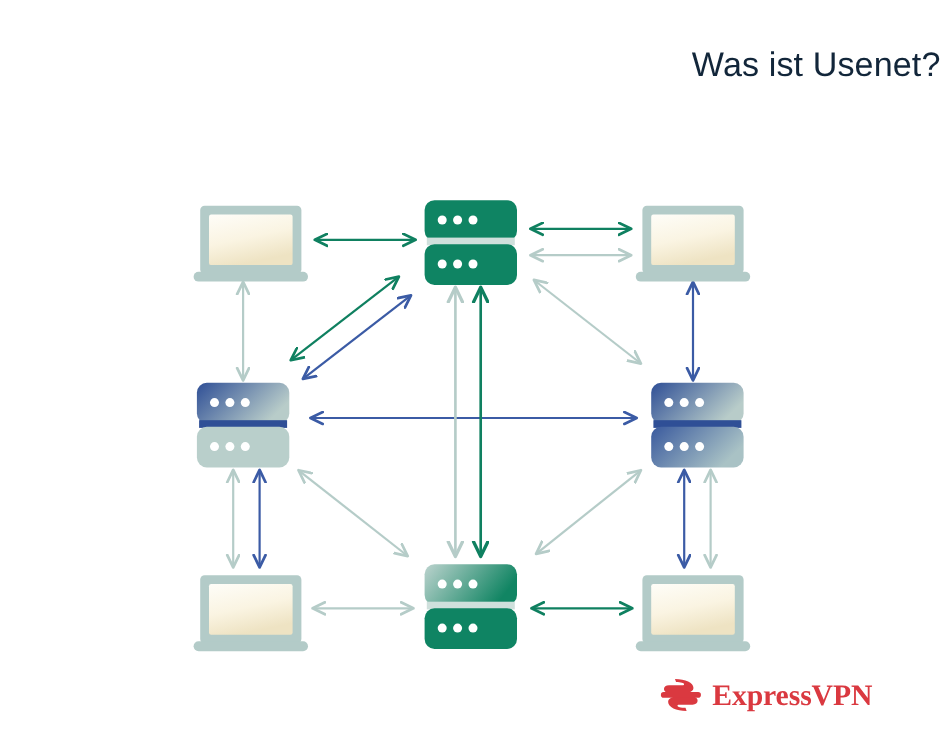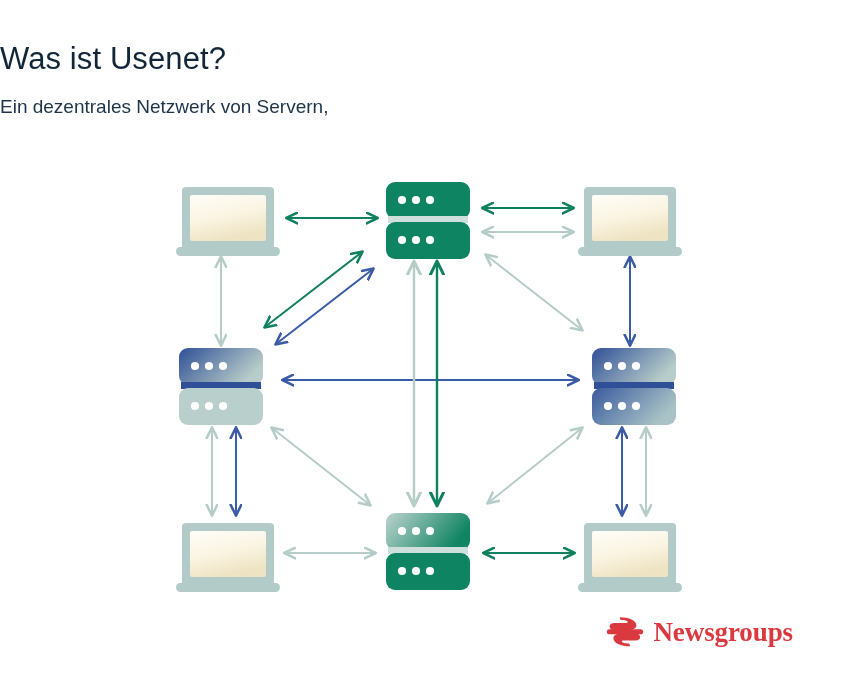--- a/index.html
+++ b/index.html
@@ -23,21 +23,21 @@
     height: 687px;
     background: #ffffff;
   }
 
   
   .header {
     position: absolute;
     top: 0;
     left: 0;
     width: 855px;
-    text-align: left;
+    text-align: right;
     padding-top: 42px;
   }
   .title {
     font-size: 31px;
     font-weight: 400;
     color: #12263a;
     letter-spacing: 0.1px;
     margin: 0 0 18px 0;
     line-height: 1.1;
   }
@@ -85,21 +85,20 @@
   }
 </style>
 </head>
 <body>
 
 <div class="page">
 
   <div class="header">
     <h1 class="title">Was ist Usenet?</h1>
     <p class="subtitle">
-      <span class="line1">Ein dezentrales Netzwerk von Servern,</span>
     </p>
   </div>
 
   <div class="diagram-wrap">
     <svg class="diagram-svg" viewBox="0 0 855 450" xmlns="http://www.w3.org/2000/svg">
       <defs>
 
         <linearGradient id="screenGrad" x1="0" y1="0" x2="0.35" y2="1">
           <stop offset="0%" stop-color="#fefdf8"></stop>
           <stop offset="55%" stop-color="#faf4e2"></stop>
@@ -272,16 +271,16 @@
       <g fill="#da3940">
         <path d="M13.6 2.2 C23.2 2.2 30.4 5.6 30.4 10.3 C30.4 13.2 27.4 15.0 22.4 15.0
                  L8.2 15.0 C5.4 15.0 3.6 13.5 3.6 11.4 C3.6 9.3 5.4 7.9 8.2 7.9
                  L20.6 7.9 C21.4 7.9 21.9 7.5 21.9 7.0 C21.9 5.9 19.0 5.0 14.6 5.0 Z"></path>
         <path d="M24.2 31.3 C14.6 31.3 7.4 27.9 7.4 23.2 C7.4 20.3 10.4 18.5 15.4 18.5
                  L29.6 18.5 C32.4 18.5 34.2 20.0 34.2 22.1 C34.2 24.2 32.4 25.6 29.6 25.6
                  L17.2 25.6 C16.4 25.6 15.9 26.0 15.9 26.5 C15.9 27.6 18.8 28.5 23.2 28.5 Z"></path>
         <rect x="0.8" y="14.2" width="36.4" height="5.1" rx="2.55"></rect>
       </g>
     </svg>
-    <span class="logo-word">Newsgroups</span>
+    <span class="logo-word">ExpressVPN</span>
   </div>
 
 </div>
 
 </body></html>

